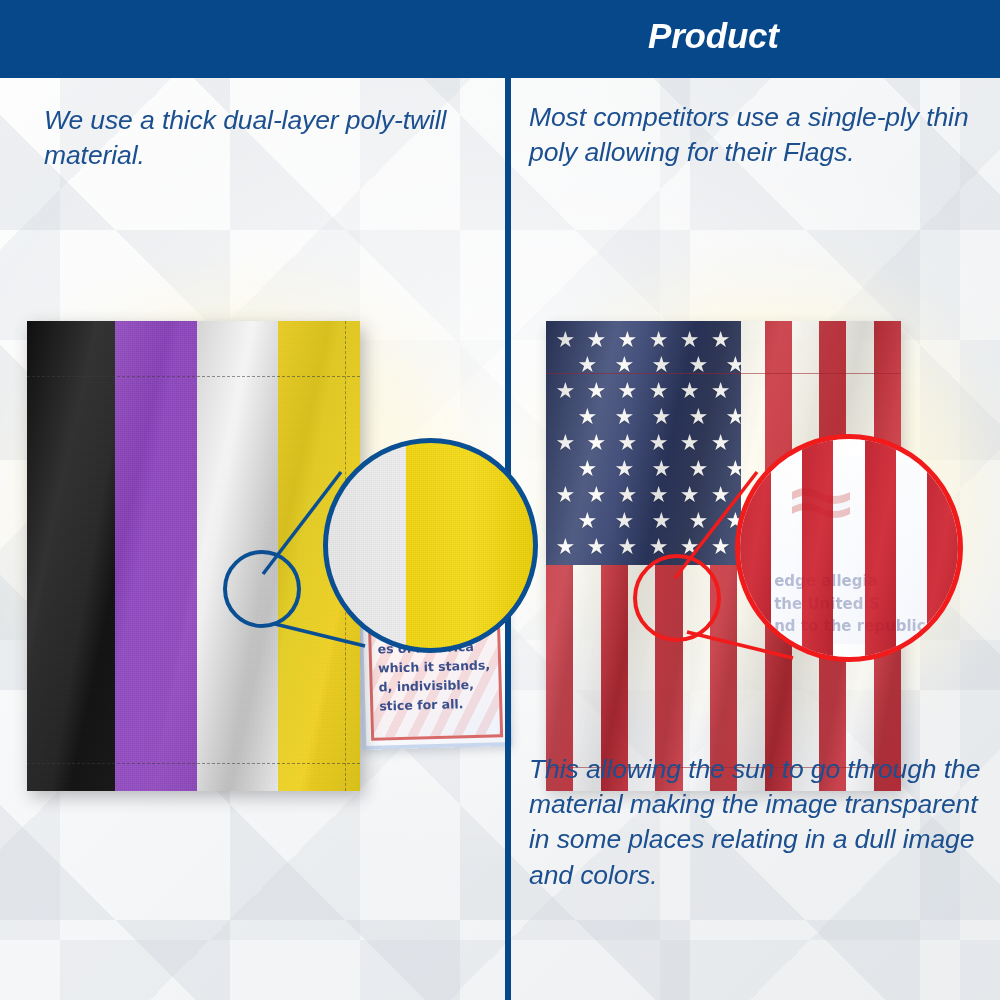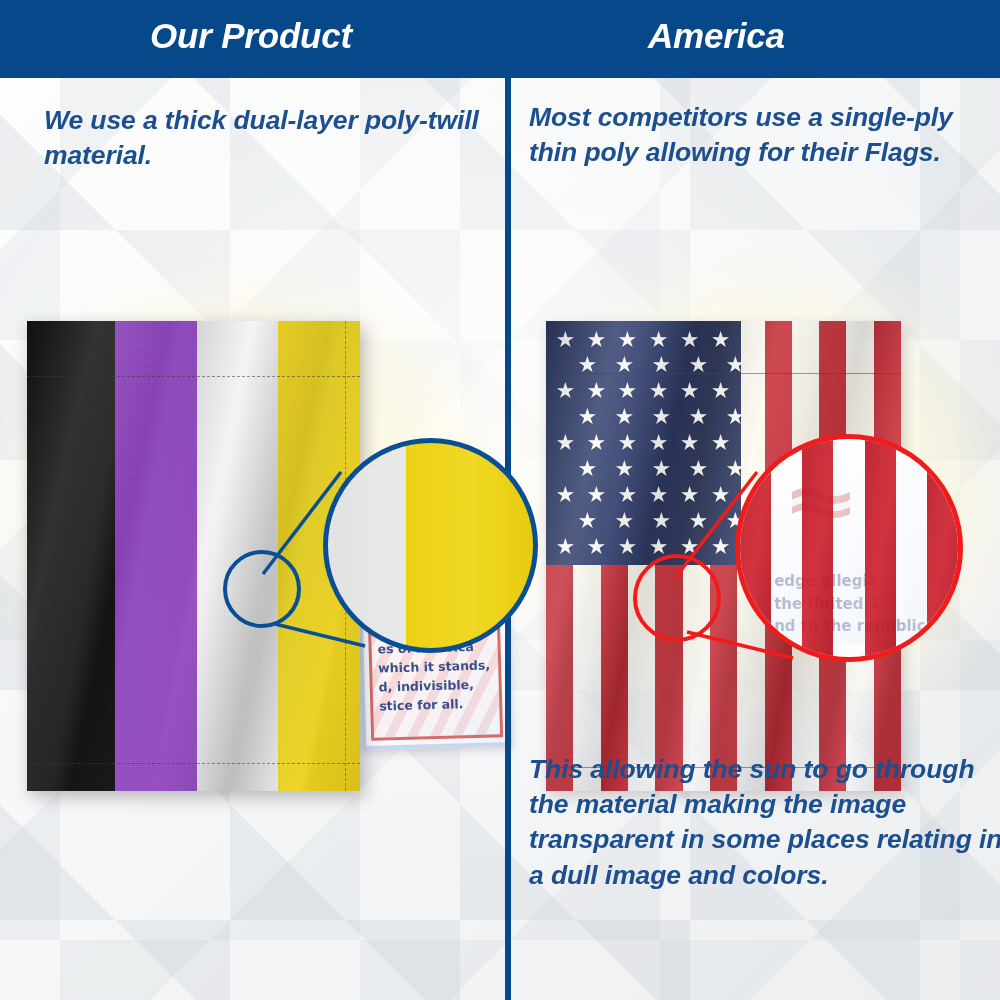--- a/index.html
+++ b/index.html
@@ -66,21 +66,21 @@
 
   
   .col { position:absolute; top:78px; width:505px; height:922px; }
   #col-left  { left:0; }
   #col-right { left:511px; width:489px; }
 
   .top-copy, .bot-copy {
     position:absolute;
     color:#1b4f8f;
     font-size:26.5px;
-    font-weight:bold;
+    font-weight:normal;
     font-style:italic;
     line-height:1.33;
     letter-spacing:-0.1px;
     z-index:4;
   }
   #top-left  { left:44px; top:25px;  width:440px; }
   #top-right { left:18px; top:22px;  width:470px; }
   #bot-left  { left:46px; top:676px; width:450px; }
   #bot-right { left:18px; top:674px; width:475px; }
 
@@ -275,22 +275,21 @@
 </style>
 </head>
 <body>
 
 <div id="page">
 
   <div class="bg-texture"></div>
   <div class="bg-sheen"></div>
 
   <div id="header">
-    <div class="hdr-title" id="hdr-left">Our Product</div>
-    <div class="hdr-title" id="hdr-right">America</div>
+    <div class="hdr-title" id="hdr-right">Product</div>
   </div>
 
   <div id="divider"></div>
 
   <div class="col" id="col-left">
 
     <div class="top-copy" id="top-left">We use a thick dual-layer poly-twill material.</div>
 
     <div class="stage" id="stage-left">
 

